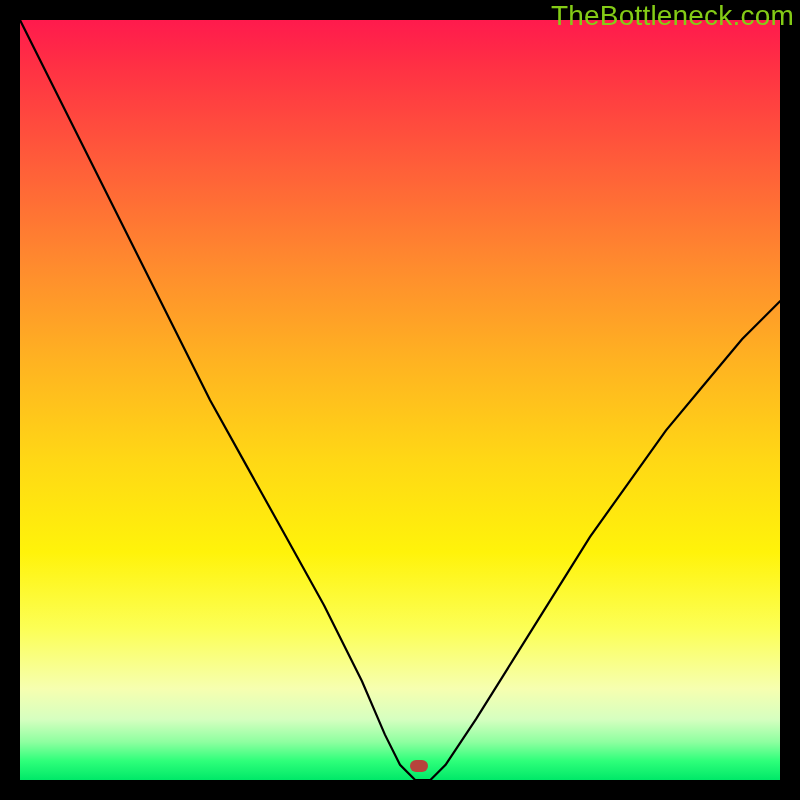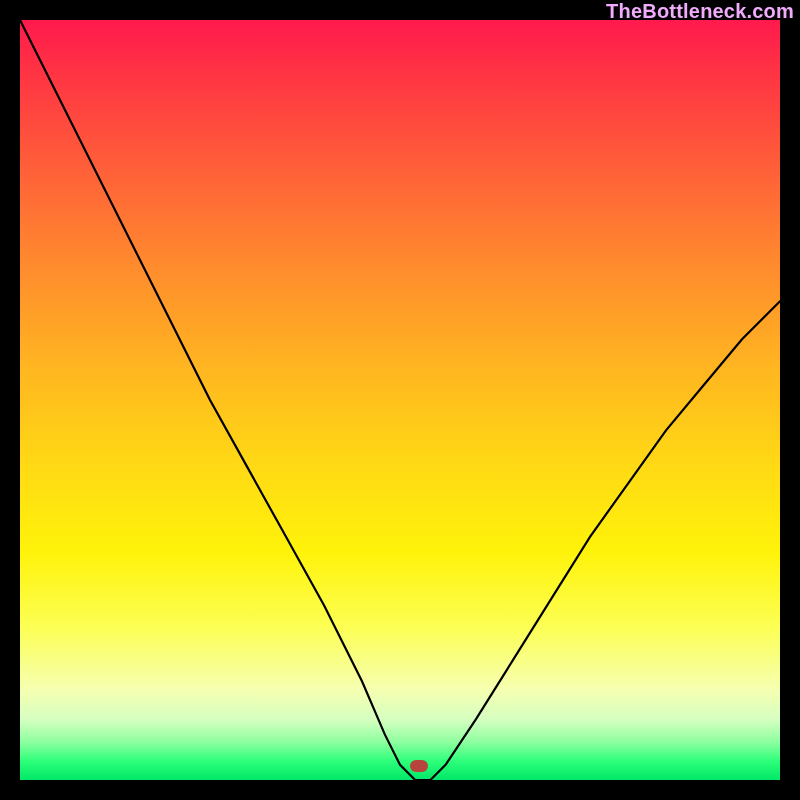--- a/index.html
+++ b/index.html
@@ -53,23 +53,23 @@
     width: 18px;
     height: 12px;
     border-radius: 6px;
     background: #b6443c;
     transform: translate(-50%, -50%);
   }
   .watermark {
     position: absolute;
     top: 0px;
     right: 6px;
-    color: #f0abfc;
-    font-size: 20px;
-    font-weight: 700;
+    color: #84cc16;
+    font-size: 28px;
+    font-weight: 400;
     letter-spacing: 0.2px;
     user-select: none;
   }
 </style>
 </head>
 <body>
 
 <div class="outer">
   <div class="plot-area">
     <div class="gradient-bg"></div>

